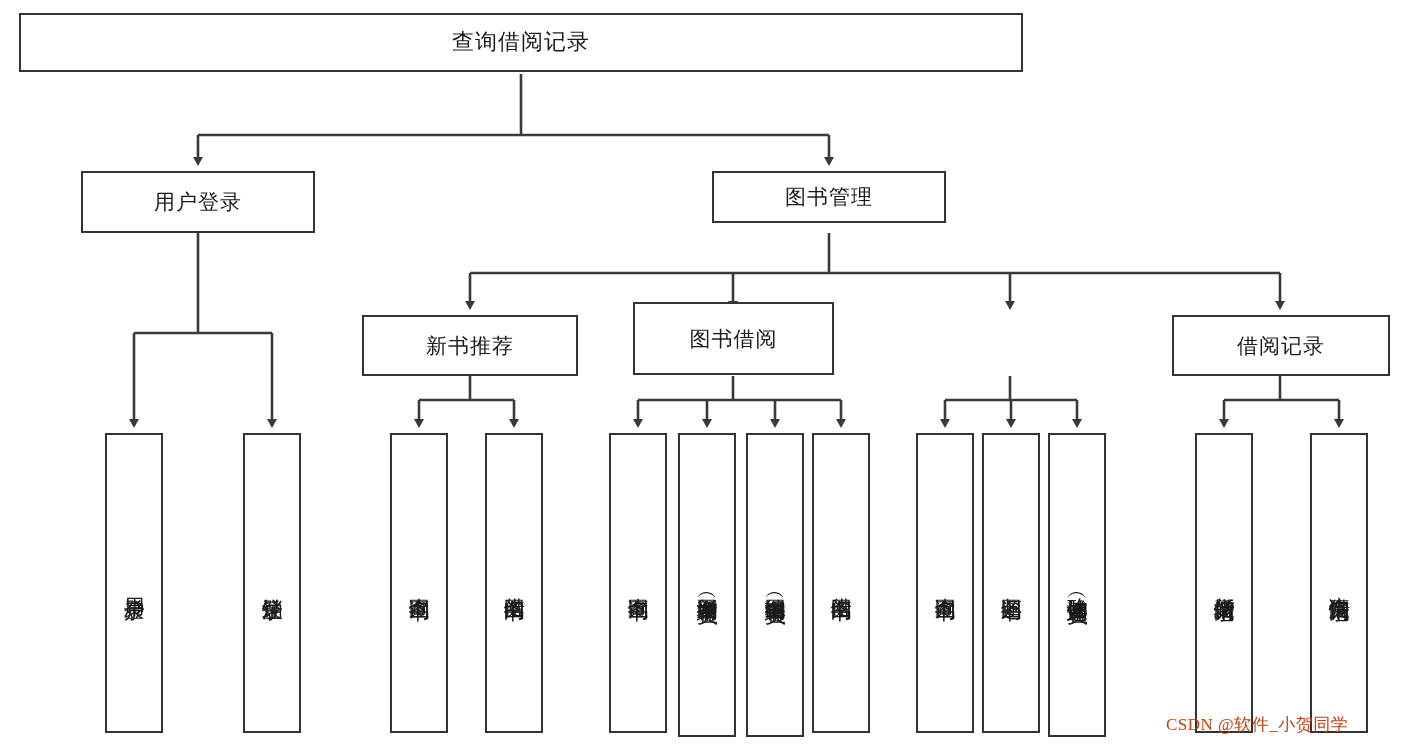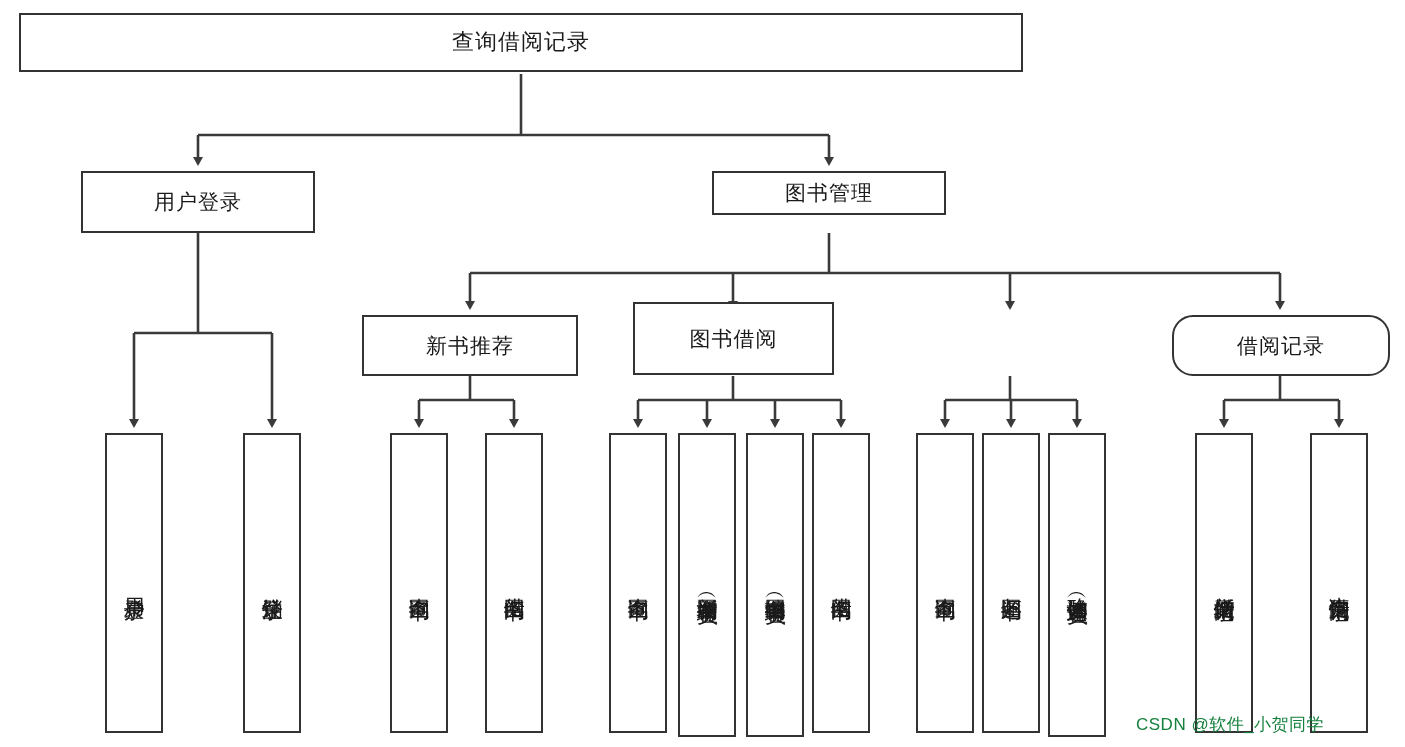--- a/index.html
+++ b/index.html
@@ -47,25 +47,26 @@
     writing-mode: vertical-rl;
     text-orientation: upright;
     white-space: normal;
     text-align: center;
     max-height: 100%;
   }
   .root .label { font-size: 22px; }
   .watermark {
     position: absolute;
     font-size: 17px;
-    color: #15803d;
+    color: #c2410c;
     white-space: nowrap;
     letter-spacing: 0.5px;
-    left: 1136px;
+    left: 1166px;
     top: 713px;
+    font-family: Liberation Serif, serif;
   }
 </style>
 </head>
 <body>
 
 <div id="canvas">
 
   <svg id="wires" viewBox="0 0 1405 747" xmlns="http://www.w3.org/2000/svg">
     <defs>
       <marker id="arrow" markerWidth="9" markerHeight="10" refX="1" refY="5" orient="auto" markerUnits="userSpaceOnUse">
@@ -119,31 +120,31 @@
     </g>
   </svg>
 
   <div class="node node-h root" style="left:19px; top:13px; width:1004px; height:59px;">
     <span class="label">查询借阅记录</span>
   </div>
 
   <div class="node node-h" style="left:81px; top:171px; width:234px; height:62px;">
     <span class="label">用户登录</span>
   </div>
-  <div class="node node-h" style="left:712px; top:171px; width:234px; height:44px;text-align:center;">
+  <div class="node node-h" style="left:712px; top:171px; width:234px; height:52px;text-align:center;">
     <span class="label">图书管理</span>
   </div>
 
   <div class="node node-h" style="left:362px; top:315px; width:216px; height:61px;justify-content:center;">
     <span class="label">新书推荐</span>
   </div>
   <div class="node node-h" style="left:633px; top:302px; width:201px; height:73px;">
     <span class="label">图书借阅</span>
   </div>
-  <div class="node node-h" style="left:1172px; top:315px; width:218px; height:61px;border-radius:21px;">
+  <div class="node node-h" style="left:1172px; top:315px; width:218px; height:61px;">
     <span class="label">借阅记录</span>
   </div>
 
   <div class="node node-v" style="left:105px; top:433px; width:58px; height:300px;">
     <span class="label">用户登录</span>
   </div>
   <div class="node node-v" style="left:243px; top:433px; width:58px; height:300px;">
     <span class="label">注销登录</span>
   </div>
 

